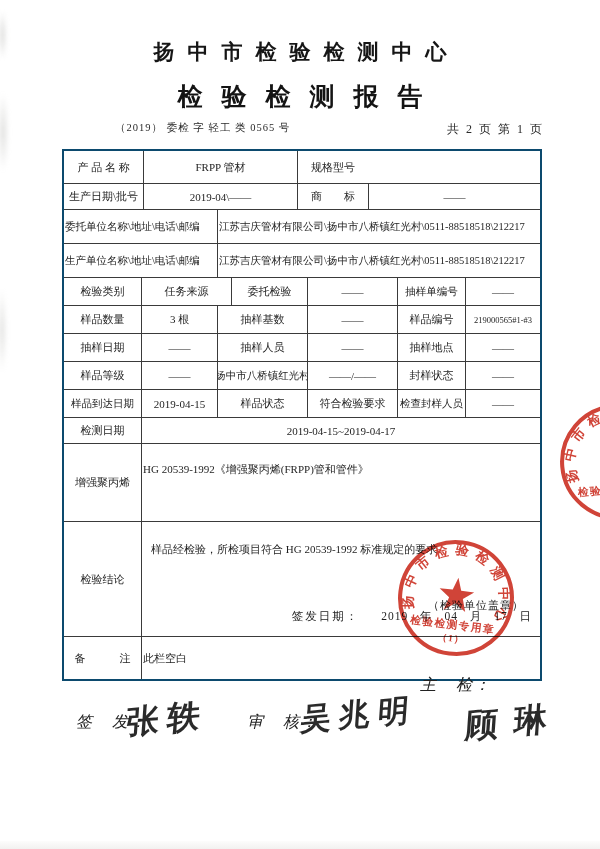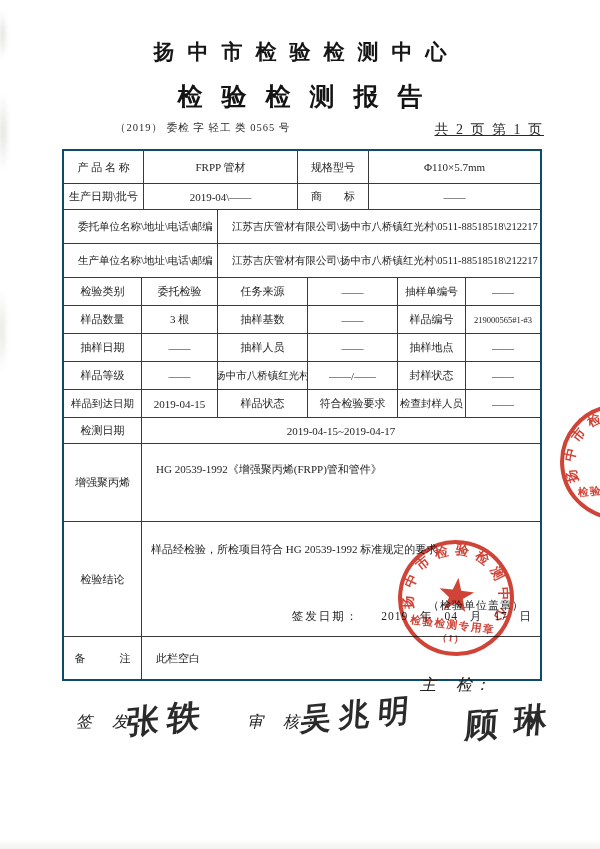--- a/index.html
+++ b/index.html
@@ -20,36 +20,36 @@
     position:absolute; top:38px; left:0; width:100%; text-align:center;
     font-size:21px; font-weight:700; letter-spacing:13px; padding-left:13px;
     box-sizing:border-box; color:#161616;
   }
   .report-title{
     position:absolute; top:80px; left:0; width:100%; text-align:center;
     font-size:25px; font-weight:700; letter-spacing:19px; padding-left:19px;
     box-sizing:border-box; color:#141414;
   }
   .doc-no{position:absolute; top:121px; left:75px;  font-size:10.5px; letter-spacing:1px; color:#2a2a2a;margin-left:40px;}
-  .page-info{position:absolute; top:121px; right:56px; font-size:14px; letter-spacing:2px; color:#2a2a2a;text-decoration:underline;}
+  .page-info{position:absolute; top:121px; right:56px; font-size:12px; letter-spacing:2px; color:#2a2a2a;}
 
   
   .tbl{
     position:absolute; left:62px; top:149px; width:480px;
     border:2px solid #0c4a6e; box-sizing:border-box; background:transparent;
   }
   .tr{display:flex; border-top:1px solid #3a3a3a; box-sizing:border-box;}
   .tr:first-child{border-top:none;}
   .td{
     border-left:1px solid #3a3a3a; box-sizing:border-box;
     display:flex; align-items:center; justify-content:center;
     font-size:11px; text-align:center; overflow:hidden; white-space:nowrap;
   }
   .td:first-child{border-left:none;}
-  .left{justify-content:flex-start; text-align:left; padding-left:14px;}
+  .left{justify-content:flex-start; text-align:left; padding-left:1px;}
   
   .h32{height:32px}.h26{height:26px}.h34{height:34px}.h28{height:28px}
   .h78{height:78px}.h115{height:115px}.h46{height:43px}
   
   .w79{flex:0 0 79px}.w154{flex:0 0 154px}.w71{flex:0 0 71px}
   .w153{flex:0 0 153px}.w77{flex:0 0 77px}.w76{flex:0 0 76px}
   .w90{flex:0 0 90px}.w68{flex:0 0 68px}.grow{flex:1 1 auto}
   .small{font-size:10.5px}.tiny{font-size:8.5px;letter-spacing:0}
   .spaced{letter-spacing:4px; padding-left:4px;}
   .concl-cell{position:relative; display:block; white-space:normal;}
@@ -93,21 +93,20 @@
   <div class="report-title">检验检测报告</div>
   <div class="doc-no">（2019） 委检 字 轻工 类 0565 号</div>
   <div class="page-info">共 2 页 第 1 页</div>
 
   <div class="tbl">
 
     <div class="tr h32">
       <div class="td w79">产 品 名 称</div>
       <div class="td w154">FRPP 管材</div>
       <div class="td w71">规格型号</div>
-      <div class="td grow">Φ110×5.7mm</div>
     </div>
 
     <div class="tr h26">
       <div class="td w79">生产日期\批号</div>
       <div class="td w154">2019-04\——</div>
       <div class="td w71">商　　标</div>
       <div class="td grow">——</div>
     </div>
 
     <div class="tr h34">
@@ -115,22 +114,22 @@
       <div class="td grow small left">江苏吉庆管材有限公司\扬中市八桥镇红光村\0511-88518518\212217</div>
     </div>
 
     <div class="tr h34">
       <div class="td w153 small left">生产单位名称\地址\电话\邮编</div>
       <div class="td grow small left">江苏吉庆管材有限公司\扬中市八桥镇红光村\0511-88518518\212217</div>
     </div>
 
     <div class="tr h28">
       <div class="td w77">检验类别</div>
+      <div class="td w90">任务来源</div>
       <div class="td w76">委托检验</div>
-      <div class="td w90">任务来源</div>
       <div class="td w90">——</div>
       <div class="td w68 small">抽样单编号</div>
       <div class="td grow">——</div>
     </div>
 
     <div class="tr h28">
       <div class="td w77">样品数量</div>
       <div class="td w76">3 根</div>
       <div class="td w90">抽样基数</div>
       <div class="td w90">——</div>

